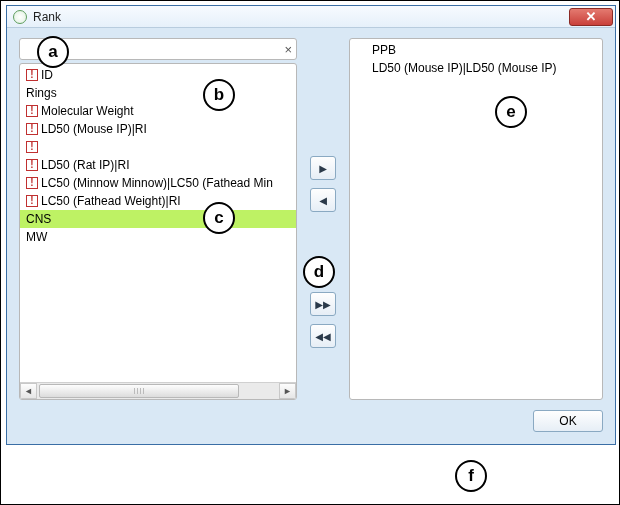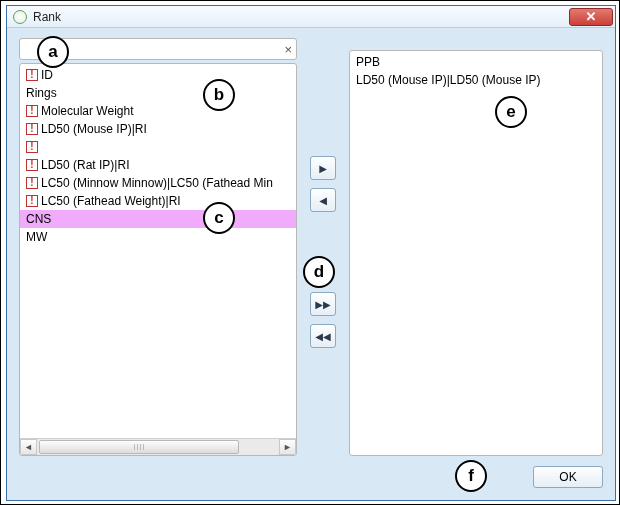--- a/index.html
+++ b/index.html
@@ -12,21 +12,21 @@
   .outer {
     width: 620px;
     height: 505px;
     border: 1px solid #000;
     position: relative;
     background: #fff;
   }
   .dialog {
     position: absolute;
     left: 5px; top: 4px;
-    width: 610px; height: 496px;
+    width: 610px; height: 440px;
     border: 1px solid #3a6ea5;
     background: #d9e8f5;
     display: flex;
     flex-direction: column;
   }
   .titlebar {
     height: 22px;
     background: linear-gradient(#f7fbff, #e6f0fa);
     border-bottom: 1px solid #b8ccde;
     display: flex;
@@ -123,21 +123,21 @@
     height: 18px;
     line-height: 18px;
     padding: 0 6px;
     white-space: nowrap;
     cursor: default;
     display: flex;
     align-items: center;
     gap: 3px;
   }
   .list-item.selected {
-    background: #f0abfc;
+    background: #bef264;
   }
   .warn-icon {
     display: inline-flex;
     width: 12px; height: 12px;
     border: 1px solid #c03030;
     align-items: center;
     justify-content: center;
     color: #c03030;
     font-size: 10px;
     font-weight: bold;
@@ -192,21 +192,21 @@
     width: 26px; height: 24px;
     border: 1px solid #8aa9c2;
     background: linear-gradient(#fefefe,#e6eef6);
     border-radius: 3px;
     display:flex;align-items:center;justify-content:center;
     font-size: 10px;
     color: #2b3a4a;
     cursor: default;
     font-family: Arial, sans-serif;
   }
-  .right .listbox { margin-top: 12px; }
+  .right .listbox { margin-top: 0; padding-left: 16px; }
   .bottom-row {
     height: 34px;
     display: flex;
     align-items: center;
     justify-content: flex-end;
     gap: 10px;
     padding-top: 8px;
   }
   .dlg-btn {
     width: 70px; height: 22px;

